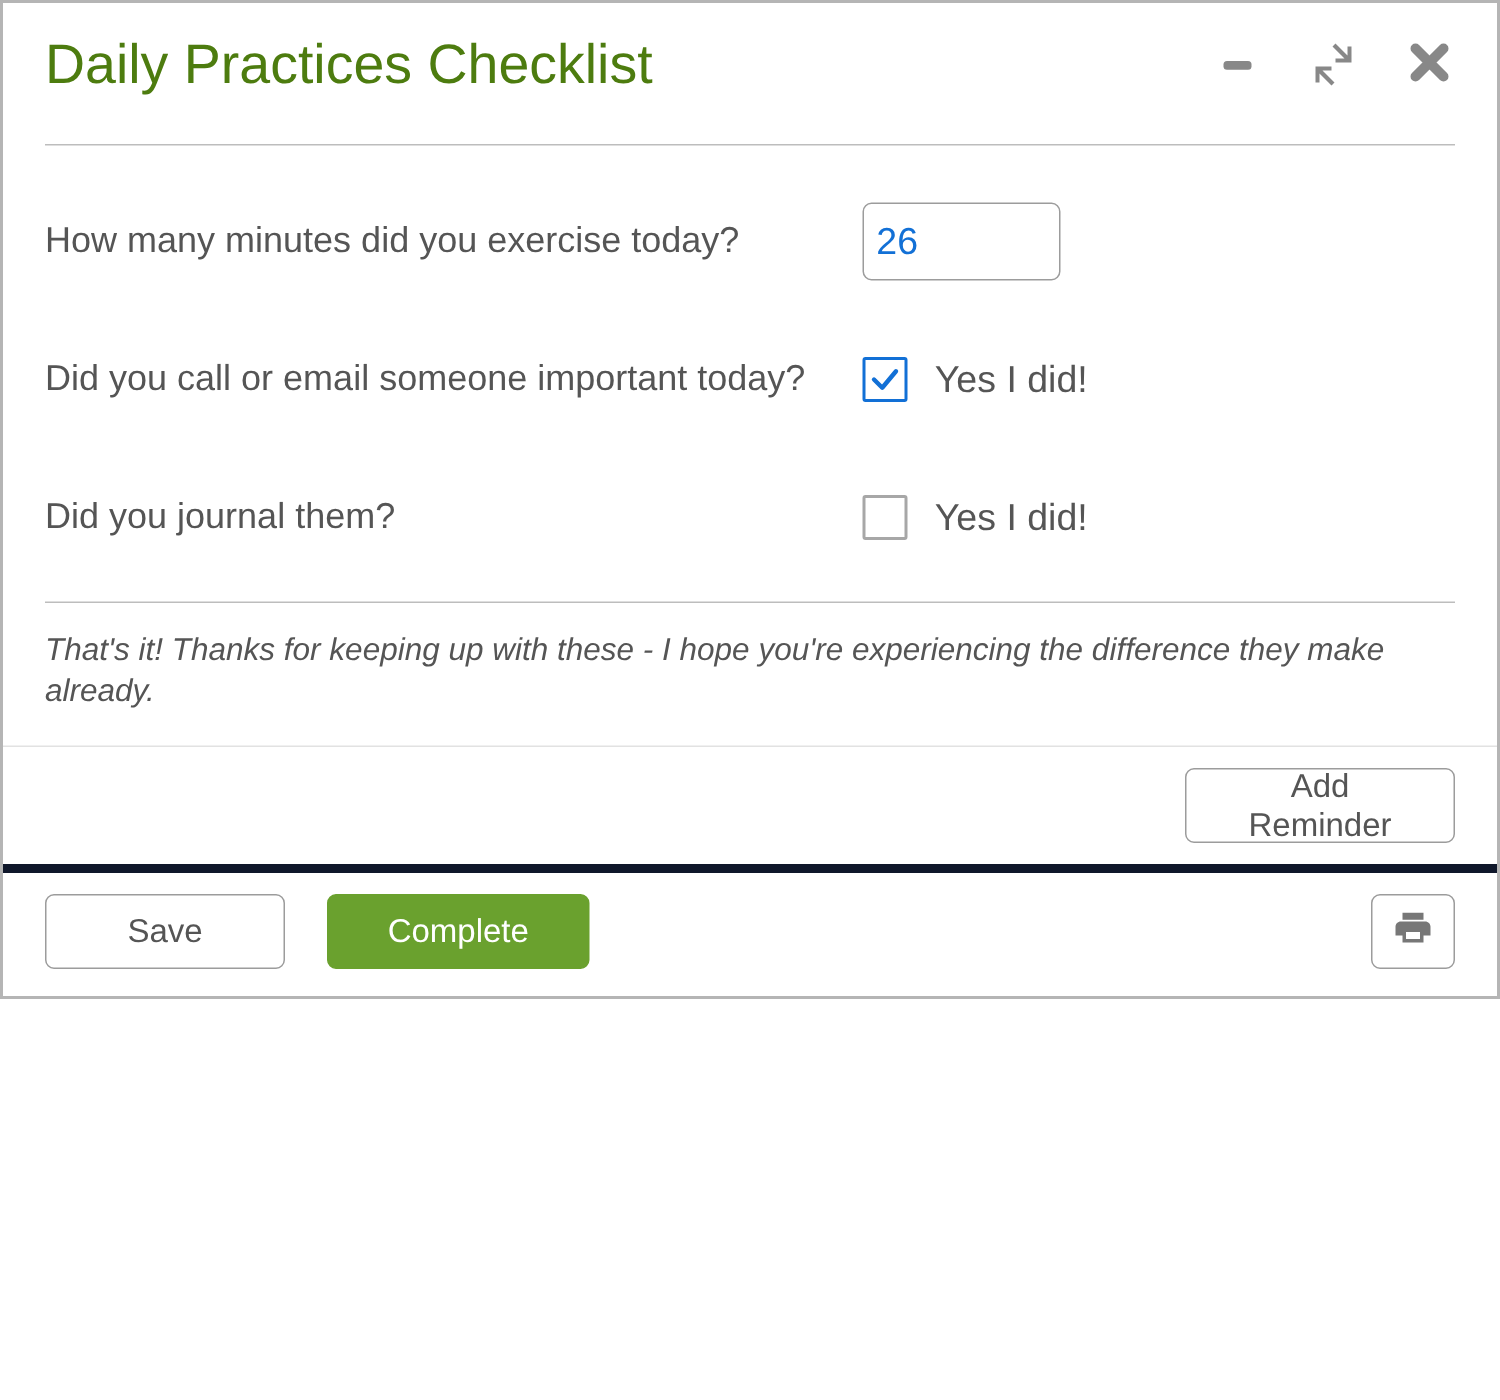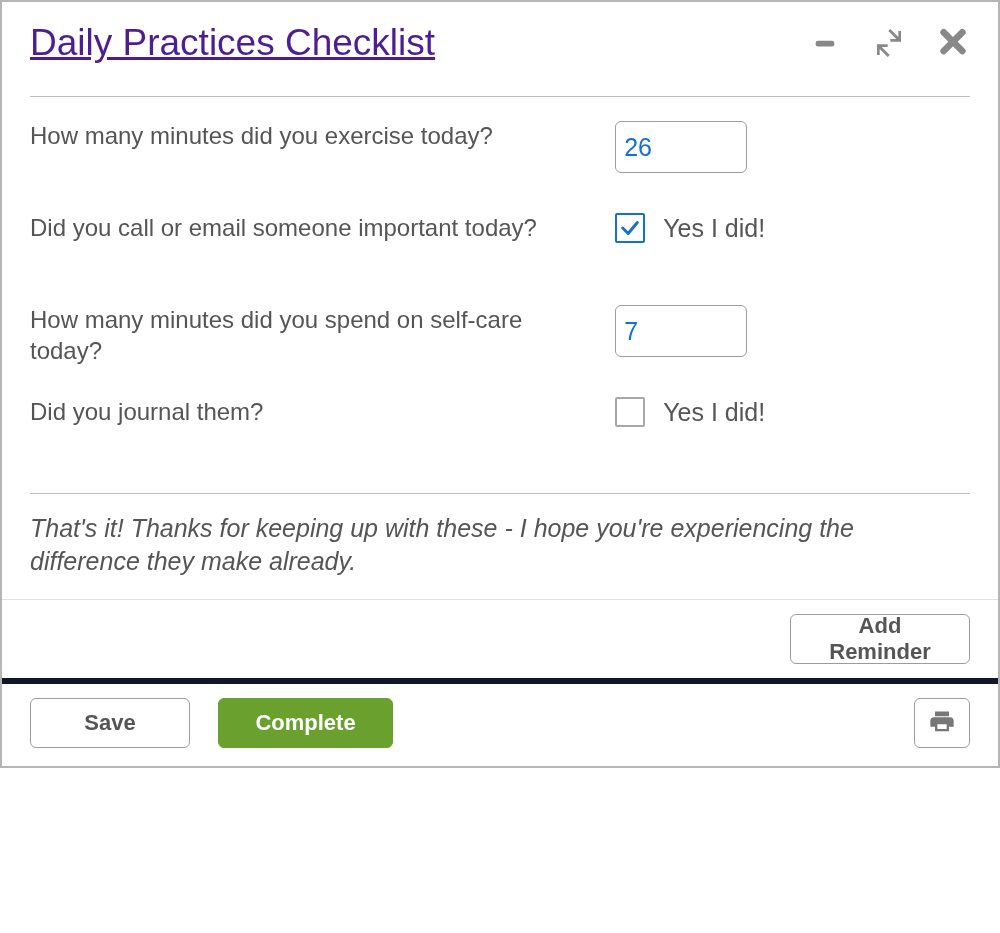--- a/index.html
+++ b/index.html
@@ -19,22 +19,21 @@
     }
     .modal-header {
       display: flex;
       align-items: center;
       justify-content: space-between;
       padding: 20px 28px 10px 28px;
     }
     .modal-title {
       font-size: 37px;
       font-weight: 400;
-      color: #4c1d95;
-      text-decoration: underline;
+      color: #4d7c0f;
     }
     .window-controls {
       display: flex;
       align-items: center;
       gap: 30px;
       color: #888;
     }
     .window-controls .ctrl {
       cursor: pointer;
       display: inline-flex;
@@ -53,24 +52,23 @@
       line-height: 1.3;
       margin-bottom: 18px;
     }
     hr.sep {
       border: none;
       border-top: 1px solid #bdbdbd;
       margin: 10px 0 18px 0;
     }
     .question-row {
       display: flex;
-      align-items: flex-start;
+      align-items: center;
       min-height: 92px;
       padding: 6px 0;
-      gap: 40px;
     }
     .q-label {
       flex: 0 0 58%;
       font-size: 24px;
       color: #555;
       line-height: 1.28;
       padding-right: 10px;
     }
     .q-control {
       flex: 1;
@@ -104,21 +102,21 @@
     }
     .checkbox.checked svg { display: block; }
     .checkbox svg { display: none; }
     .check-label {
       font-size: 25px;
       color: #555;
     }
     .outro {
       font-style: italic;
       color: #555;
-      font-size: 25px;
+      font-size: 21px;
       line-height: 1.3;
       margin-top: 4px;
     }
     .reminder-row {
       border-top: 1px solid #e2e2e2;
       padding: 14px 28px;
       display: flex;
       justify-content: flex-end;
     }
     .footer-row {
@@ -133,21 +131,20 @@
       border-radius: 6px;
       font-size: 22px;
       padding: 0 26px;
       cursor: pointer;
       display: inline-flex;
       align-items: center;
       justify-content: center;
       border: 1.5px solid #9c9c9c;
       background: #fff;
       color: #555;
-      font-weight: bold;
     }
     .btn.primary {
       background: #6aa12e;
       border-color: #6aa12e;
       color: #fff;
     }
     .btn.save { width: 160px; }
     .btn.complete { width: 175px; }
     .btn.reminder { width: 180px; font-size: 22px; }
     .spacer { flex: 1; }
@@ -207,26 +204,20 @@
       <div class="q-control">
         <span class="checkbox checked">
           <svg width="22" height="22" viewBox="0 0 24 24">
               <path d="M4 12 L10 18 L20 6" stroke="#1270d6" stroke-width="3.2" fill="none" stroke-linecap="round" stroke-linejoin="round"></path>
             </svg>
         </span>
         <span class="check-label">Yes I did!</span>
       </div>
     </div>
 
-    <div class="question-row">
-      <div class="q-label">How many minutes did you spend on self-care today?</div>
-      <div class="q-control">
-        <input class="num-input" type="text" value="7" style="">
-      </div>
-    </div>
 
     <div class="question-row">
       <div class="q-label">Did you journal them?</div>
       <div class="q-control">
         <span class="checkbox">
           
         </span>
         <span class="check-label">Yes I did!</span>
       </div>
     </div>

